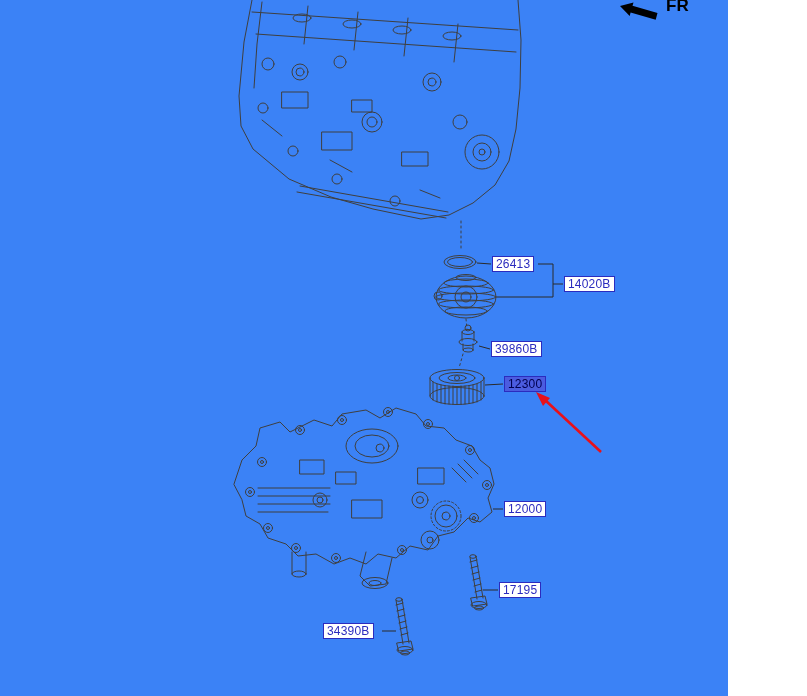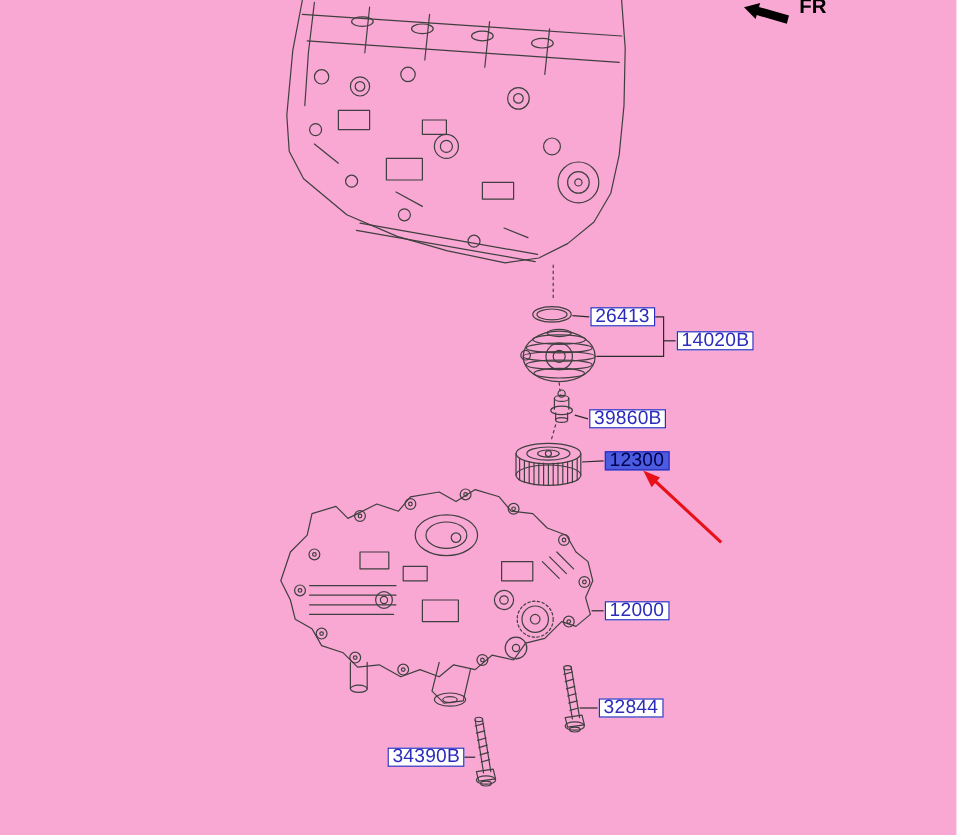--- a/index.html
+++ b/index.html
@@ -1,26 +1,26 @@
 <!DOCTYPE html>
 <html style="--label-text: #2b2bbe; --selected-bg: #4b5ce0; --selected-text: #00004f; --arrow-red: #e8111a; --line-dark: #3f3f3f;"><head>
 <meta charset="utf-8">
 <style>
   html,body{margin:0;padding:0;background:#fff;}
-  .canvas{position:relative;width:797px;height:696px;background:#f9a8d4;overflow:hidden;font-family:"Liberation Sans",sans-serif;}
+  .canvas{position:relative;width:728px;height:696px;background:#3b82f6;overflow:hidden;font-family:"Liberation Sans",sans-serif;}
   .canvas > svg{position:absolute;left:0;top:0;}
   .art{stroke:var(--line-dark,#3f3f3f);fill:none;stroke-width:1;stroke-linejoin:round;stroke-linecap:round;}
   .dash{stroke-dasharray:2,3;}
   .teeth{stroke-dasharray:2,2;}
   .leader{stroke:#2a2a2a;fill:none;stroke-width:1;}
   .arrow-line{stroke:var(--arrow-red,#e8111a);stroke-width:2.6;fill:none;}
   .arrow-head{fill:var(--arrow-red,#e8111a);stroke:none;}
   .fr-shape{fill:#000;stroke:none;}
   .fr-text{fill:#000;font-family:"Liberation Sans",sans-serif;font-weight:bold;font-size:17px;}
-  .part-label{position:absolute;font-size:16px;line-height:14px;letter-spacing:.2px;
+  .part-label{position:absolute;font-size:12px;line-height:14px;letter-spacing:.2px;
     color:var(--label-text,#2b2bbe);border:1px solid var(--label-text,#2b2bbe);
     background:#fff;padding:0 3px;cursor:pointer;white-space:nowrap;}
   .part-label.selected{background:var(--selected-bg,#4b5ce0);color:var(--selected-text,#00004f);}
 </style>
 </head>
 <body>
 
 <div class="canvas">
 
   <svg width="807" height="696" viewBox="0 0 807 696">
@@ -193,15 +193,15 @@
       <polygon class="fr-shape" points="620,6 629.7,15.9 630.6,12.6 655.7,19.7 657.5,12.9 632.5,5.8 633.5,2.5"></polygon>
       <text class="fr-text" x="666" y="11">FR</text>
     </g>
   </svg>
 
   <div class="part-label" style="left:492px;top:256px">26413</div>
   <div class="part-label" style="left:564px;top:276px">14020B</div>
   <div class="part-label" style="left:491px;top:341px">39860B</div>
   <div class="part-label selected" style="left:504px;top:376px">12300</div>
   <div class="part-label" style="left:504px;top:501px">12000</div>
-  <div class="part-label" style="left:499px;top:582px">32844</div>
+  <div class="part-label" style="left:499px;top:582px">17195</div>
   <div class="part-label" style="left:323px;top:623px">34390B</div>
 </div>
 
 </body></html>

